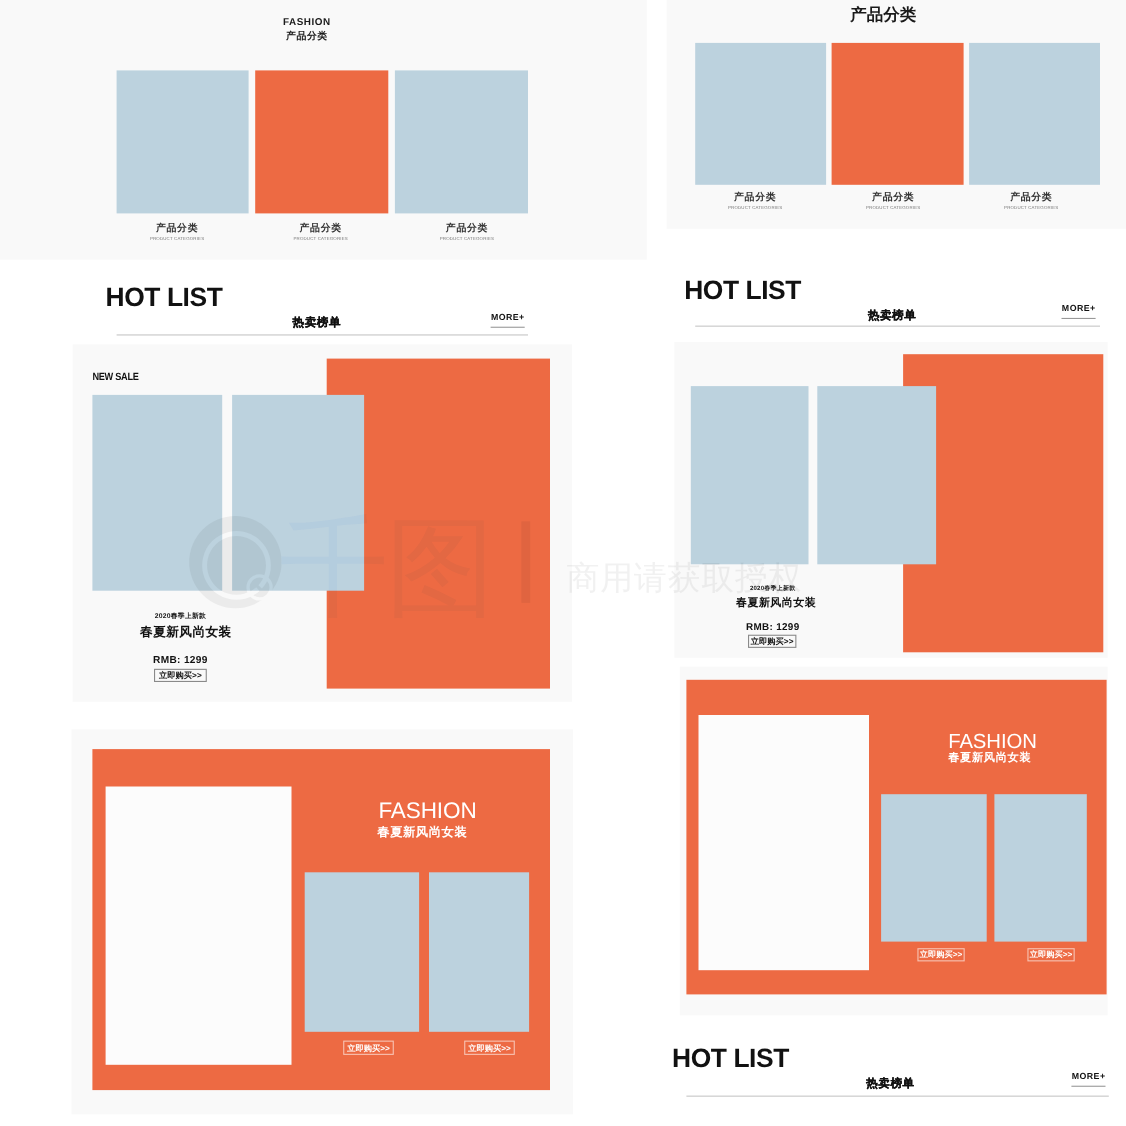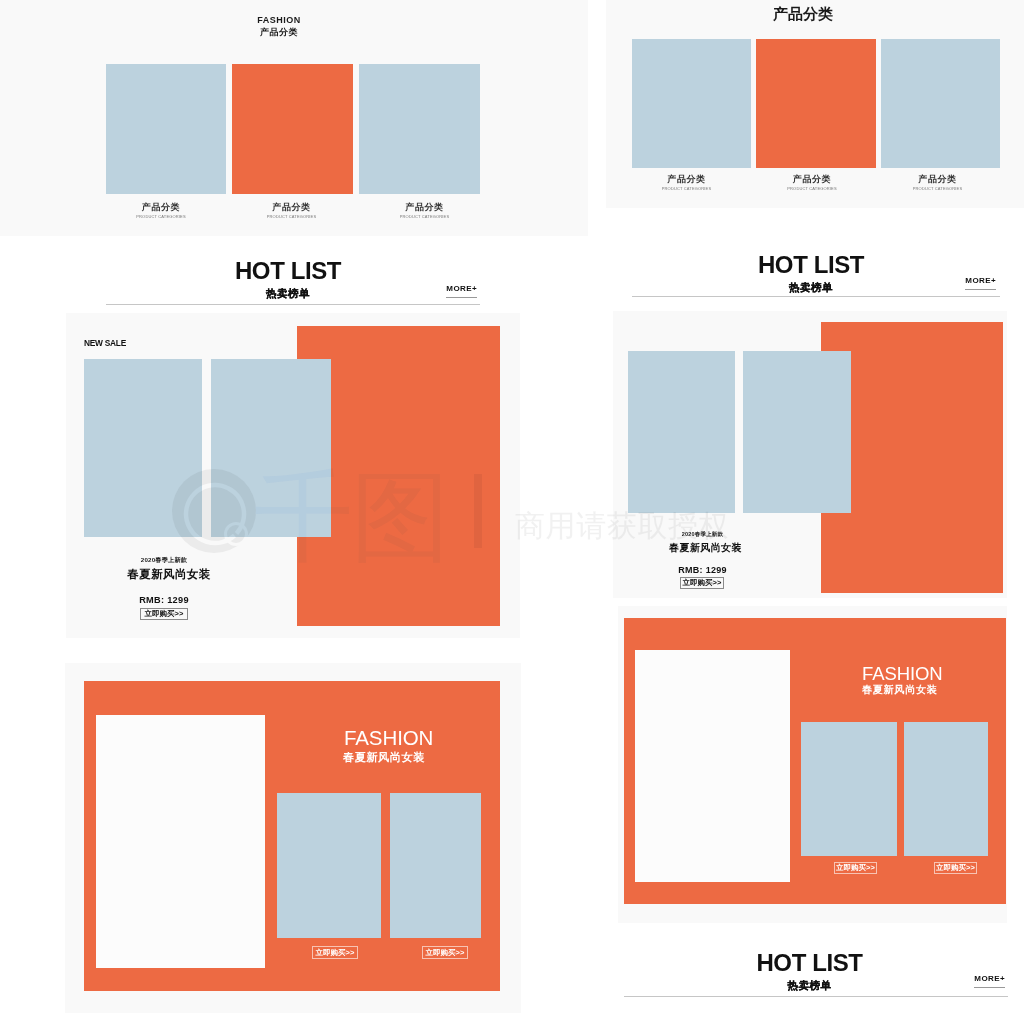--- a/index.html
+++ b/index.html
@@ -24,21 +24,21 @@
   #lcat-b3{left:359px;width:121px;}
   .lcat-cap{top:203px;text-align:center;}
   #lcat-c1{left:101px;width:120px;}
   #lcat-c2{left:231px;width:121px;}
   #lcat-c3{left:364px;width:121px;}
   .cap-cn{font-size:9px;font-weight:bold;color:#333;letter-spacing:.6px;line-height:9px;}
   .cap-en{font-size:4px;color:#777;letter-spacing:.15px;margin-top:2px;line-height:5px;}
 
   
   .sec-head{position:absolute;}
-  .sh-en{position:absolute;left:0;right:0;text-align:center;
+  .sh-en{position:absolute;left:0;right:0;
       font-size:24px;font-weight:bold;letter-spacing:-0.4px;color:#111;line-height:24px;}
   .sh-cn{position:absolute;left:0;right:0;text-align:center;
       font-size:10.5px;font-weight:bold;letter-spacing:.5px;color:#111;line-height:11px;
       -webkit-text-stroke:.25px #111;}
   .sh-more{position:absolute;font-size:8px;font-weight:bold;letter-spacing:.4px;color:#111;
       line-height:8px;border-bottom:1.2px solid #999;padding-bottom:4px;}
   .sh-rule{position:absolute;left:0;right:0;height:1px;background:#c6c6c6;}
 
   
   #lhot-head{left:106px;top:258px;width:374px;height:50px;}

